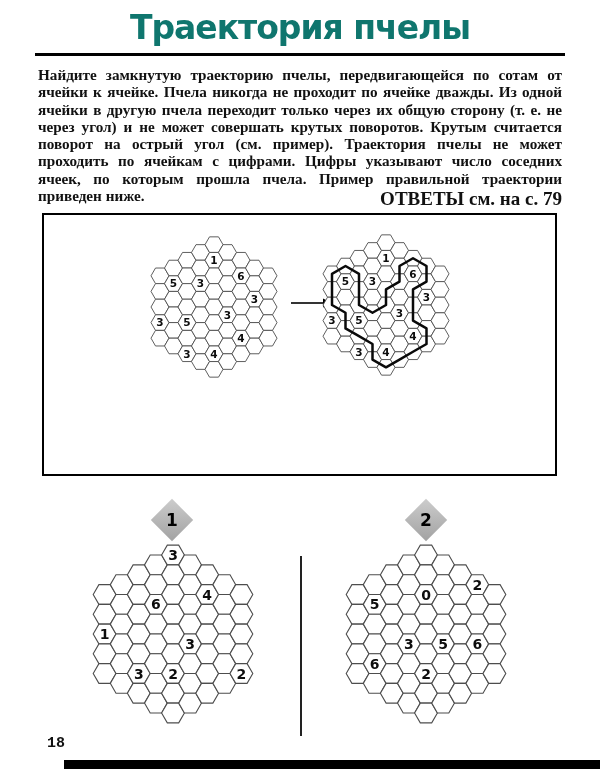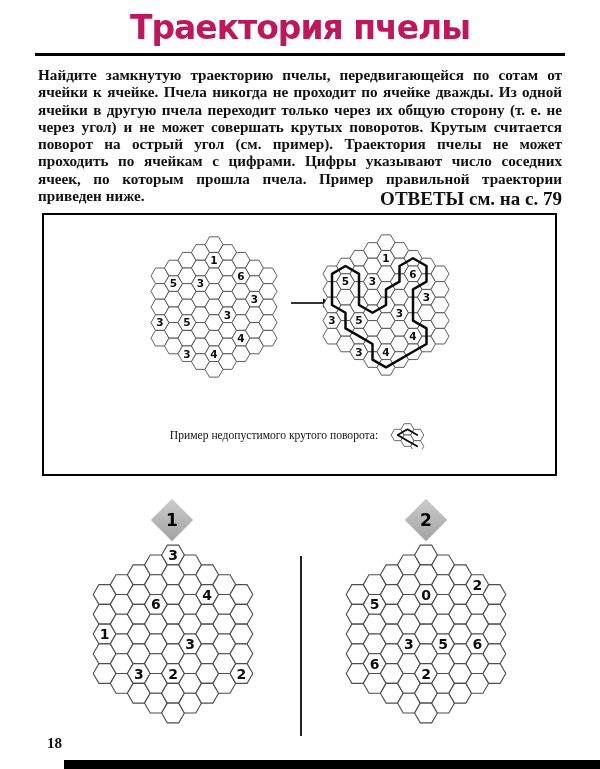--- a/index.html
+++ b/index.html
@@ -1,38 +1,38 @@
 <!DOCTYPE html>
 <html><head>
 <meta charset="utf-8">
 <style>
   html,body{margin:0;padding:0;}
   .page{position:relative;width:600px;height:769px;background:#ffffff;overflow:hidden;
         font-family:"Liberation Serif", serif;color:#111;}
   .title{position:absolute;top:8px;left:0;right:0;text-align:center;
          font-family:"DejaVu Sans", sans-serif;font-weight:bold;
-         font-size:33px;letter-spacing:-1px;color:#be185d;}
+         font-size:33px;letter-spacing:-1px;color:#0f766e;}
   .title-rule{position:absolute;top:53px;left:35px;right:35px;height:2.5px;background:#000;}
   .intro{position:absolute;top:66px;left:38px;width:524px;
          font-size:15.2px;line-height:17.3px;text-align:justify;font-weight:bold;}
   .answers{position:absolute;top:188px;left:38px;width:524px;text-align:right;
            font-size:19px;font-weight:bold;}
   .example-box{position:absolute;top:213px;left:42px;width:511px;height:259px;
                border:2.5px solid #000;background:#fff;}
   .grid-abs{position:absolute;}
   .caption-row{position:absolute;top:200px;left:10px;right:10px;height:40px;
                display:flex;justify-content:center;align-items:center;gap:9px;}
   .caption{font-size:11.6px;font-weight:normal;}
   .badge{position:absolute;width:30px;height:30px;transform:rotate(45deg);
          background:linear-gradient(135deg,#cccccc,#a2a2a2);}
   .badge span{position:absolute;left:0;top:0;width:30px;height:30px;transform:rotate(-45deg);
               display:flex;align-items:center;justify-content:center;
               font-family:"DejaVu Sans", sans-serif;font-weight:bold;font-size:17px;color:#000;}
   .divider{position:absolute;left:300px;top:556px;width:1.5px;height:180px;background:#222;}
-  .page-num{position:absolute;left:47px;top:735px;font-family:Liberation Serif, serif;
+  .page-num{position:absolute;left:47px;top:735px;font-family:Liberation Mono, monospace;
             font-weight:bold;font-size:15px;}
   .footer-bar{position:absolute;left:64px;right:0;top:760px;height:9px;background:#000;}
   svg{display:block;}
 </style>
 </head>
 <body>
 
 <div class="page">
 
   <div class="title">Траектория пчелы</div>
@@ -192,31 +192,20 @@
           <text x="-40.50" y="-19.60" text-anchor="middle" font-family="DejaVu Sans, sans-serif" font-weight="bold" font-size="10.5" fill="#0d0d0d">5</text>
           <text x="40.50" y="-4.01" text-anchor="middle" font-family="DejaVu Sans, sans-serif" font-weight="bold" font-size="10.5" fill="#0d0d0d">3</text>
           <text x="13.50" y="11.57" text-anchor="middle" font-family="DejaVu Sans, sans-serif" font-weight="bold" font-size="10.5" fill="#0d0d0d">3</text>
           <text x="-27.00" y="19.37" text-anchor="middle" font-family="DejaVu Sans, sans-serif" font-weight="bold" font-size="10.5" fill="#0d0d0d">5</text>
           <text x="-54.00" y="19.37" text-anchor="middle" font-family="DejaVu Sans, sans-serif" font-weight="bold" font-size="10.5" fill="#0d0d0d">3</text>
           <text x="27.00" y="34.96" text-anchor="middle" font-family="DejaVu Sans, sans-serif" font-weight="bold" font-size="10.5" fill="#0d0d0d">4</text>
           <text x="-27.00" y="50.55" text-anchor="middle" font-family="DejaVu Sans, sans-serif" font-weight="bold" font-size="10.5" fill="#0d0d0d">3</text>
           <text x="0.00" y="50.55" text-anchor="middle" font-family="DejaVu Sans, sans-serif" font-weight="bold" font-size="10.5" fill="#0d0d0d">4</text>
         </svg>
     </div>
-    <div class="caption-row">
-      <span class="caption">Пример недопустимого крутого поворота:</span>
-      <svg id="sharp-turn" width="42" height="28" viewBox="-9 -13.5 38 27">
-          <polygon points="-6.30,0.00 -3.15,-5.46 3.15,-5.46 6.30,0.00 3.15,5.46 -3.15,5.46" fill="#fff" stroke="#4d4d4d" stroke-width="0.8"></polygon>
-          <polygon points="3.15,-5.46 6.30,-10.91 12.60,-10.91 15.75,-5.46 12.60,0.00 6.30,0.00" fill="#fff" stroke="#4d4d4d" stroke-width="0.8"></polygon>
-          <polygon points="3.15,5.46 6.30,0.00 12.60,0.00 15.75,5.46 12.60,10.91 6.30,10.91" fill="#fff" stroke="#4d4d4d" stroke-width="0.8"></polygon>
-          <polygon points="12.60,0.00 15.75,-5.46 22.05,-5.46 25.20,0.00 22.05,5.46 15.75,5.46" fill="#fff" stroke="#4d4d4d" stroke-width="0.8"></polygon>
-          <polygon points="12.60,10.91 15.75,5.46 22.05,5.46 25.20,10.91 22.05,16.37 15.75,16.37" fill="#fff" stroke="#4d4d4d" stroke-width="0.8"></polygon>
-          <polyline points="18.90,0.00 9.45,-5.46 0.00,0.00 9.45,5.46 18.90,10.91" fill="none" stroke="#0a0a0a" stroke-width="1.7" stroke-linejoin="round" stroke-linecap="round"></polyline>
-        </svg>
-    </div>
   </div>
 
   <div class="badge" style="left:157px;top:505px;">
     <span>1</span>
   </div>
   <div class="grid-abs" style="left:87px;top:540px;">
     <svg id="grid-p1" width="172" height="188" viewBox="-86 -94 172 188">
         <polygon points="-79.80,-39.49 -74.10,-49.36 -62.70,-49.36 -57.00,-39.49 -62.70,-29.62 -74.10,-29.62" fill="#ffffff" stroke="#4d4d4d" stroke-width="1.1"></polygon>
         <polygon points="-79.80,-19.75 -74.10,-29.62 -62.70,-29.62 -57.00,-19.75 -62.70,-9.87 -74.10,-9.87" fill="#ffffff" stroke="#4d4d4d" stroke-width="1.1"></polygon>
         <polygon points="-79.80,0.00 -74.10,-9.87 -62.70,-9.87 -57.00,0.00 -62.70,9.87 -74.10,9.87" fill="#ffffff" stroke="#4d4d4d" stroke-width="1.1"></polygon>

